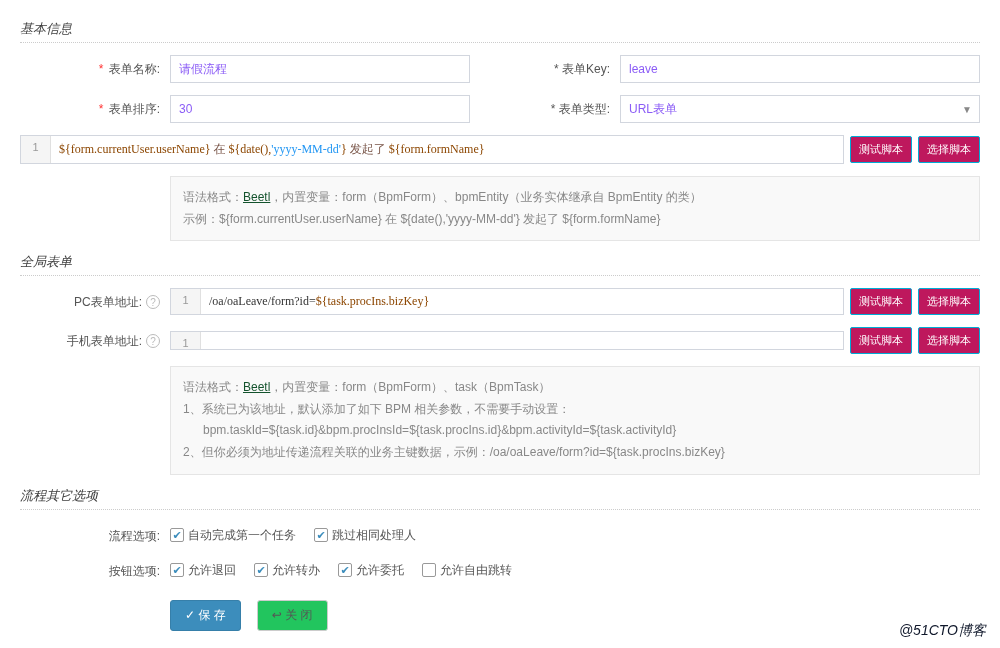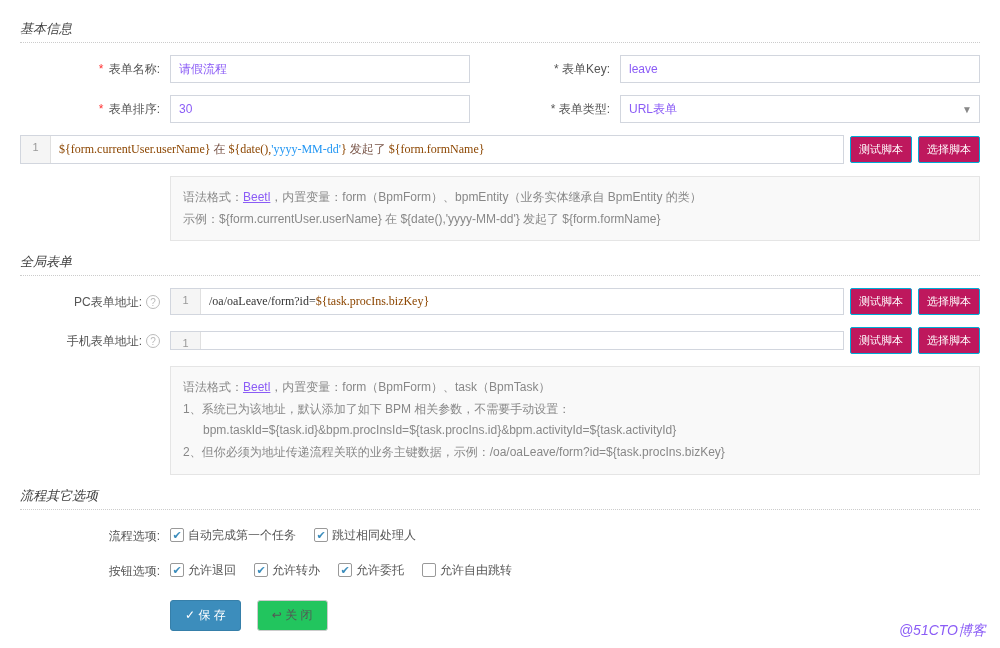--- a/index.html
+++ b/index.html
@@ -17,29 +17,29 @@
 .select-wrap { position: relative; }
 .select-caret { position: absolute; right: 8px; top: 50%; transform: translateY(-50%); color: #888; pointer-events: none; font-size: 10px; }
 .code-box { flex: 1; display: flex; border: 1px solid #d2d6de; }
 .gutter { width: 30px; background: #f5f5f5; border-right: 1px solid #e0e0e0; text-align: center; padding-top: 5px; color: #999; font-size: 11px; }
 .code-line { flex: 1; padding: 5px 8px; font-family: Liberation Serif, serif; font-size: 12px; white-space: pre; color: #333; }
 .code-line .expr { color: #8c4600; }
 .code-line .txt { color: #795548; }
 .code-line .str { color: #2196F3; }
 .btn-cyan { background: #be185d; color: #fff; border: 1px solid #00acd6; padding: 5px 8px; font-size: 11px; border-radius: 2px; cursor: pointer; }
 .help-box { margin-left: 0; flex: 1; border: 1px solid #e5e5e5; background: #f9f9f9; padding: 10px 12px; color: #888; font-size: 12px; line-height: 1.8; }
-.help-box a { text-decoration: underline; color: #8b5cf6; }
+.help-box a { text-decoration: underline; color: #14532d; }
 .help-icon { display: inline-block; width: 14px; height: 14px; border: 1px solid #bbb; border-radius: 50%; font-size: 10px; line-height: 13px; text-align: center; color: #bbb; margin-left: 4px; }
 .checkbox-group { display: flex; gap: 18px; padding-top: 5px; }
 .chk-item { display: flex; align-items: center; gap: 4px; color: #555; }
 .chk { width: 14px; height: 14px; border: 1px solid #999; border-radius: 2px; display: flex; align-items: center; justify-content: center; font-size: 11px; color: #3c8dbc; }
 .btn-row { margin-left: 150px; margin-top: 20px; display: flex; gap: 16px; }
 .btn-primary { background: #3c8dbc; color: #fff; border: 1px solid #367fa9; padding: 6px 14px; font-size: 12px; border-radius: 3px; cursor: pointer; }
 .btn-default { background: #22c55e; color: #555; border: 1px solid #ccc; padding: 6px 14px; font-size: 12px; border-radius: 3px; cursor: pointer; }
-.watermark { position: fixed; right: 14px; bottom: 8px; color: #8b5cf6; font-size: 14px; font-style: italic; }
+.watermark { position: fixed; right: 14px; bottom: 8px; color: #0f172a; font-size: 14px; font-style: italic; }
 </style>
 </head>
 <body>
 
 <div class="section-title">基本信息</div>
 
 <div class="form-row">
   <div class="label-col"><span class="req">*</span> <span>表单名称:</span></div>
   <div class="field-col"><input class="text" type="text" value="请假流程" style=""></div>
   <div class="right-half">

